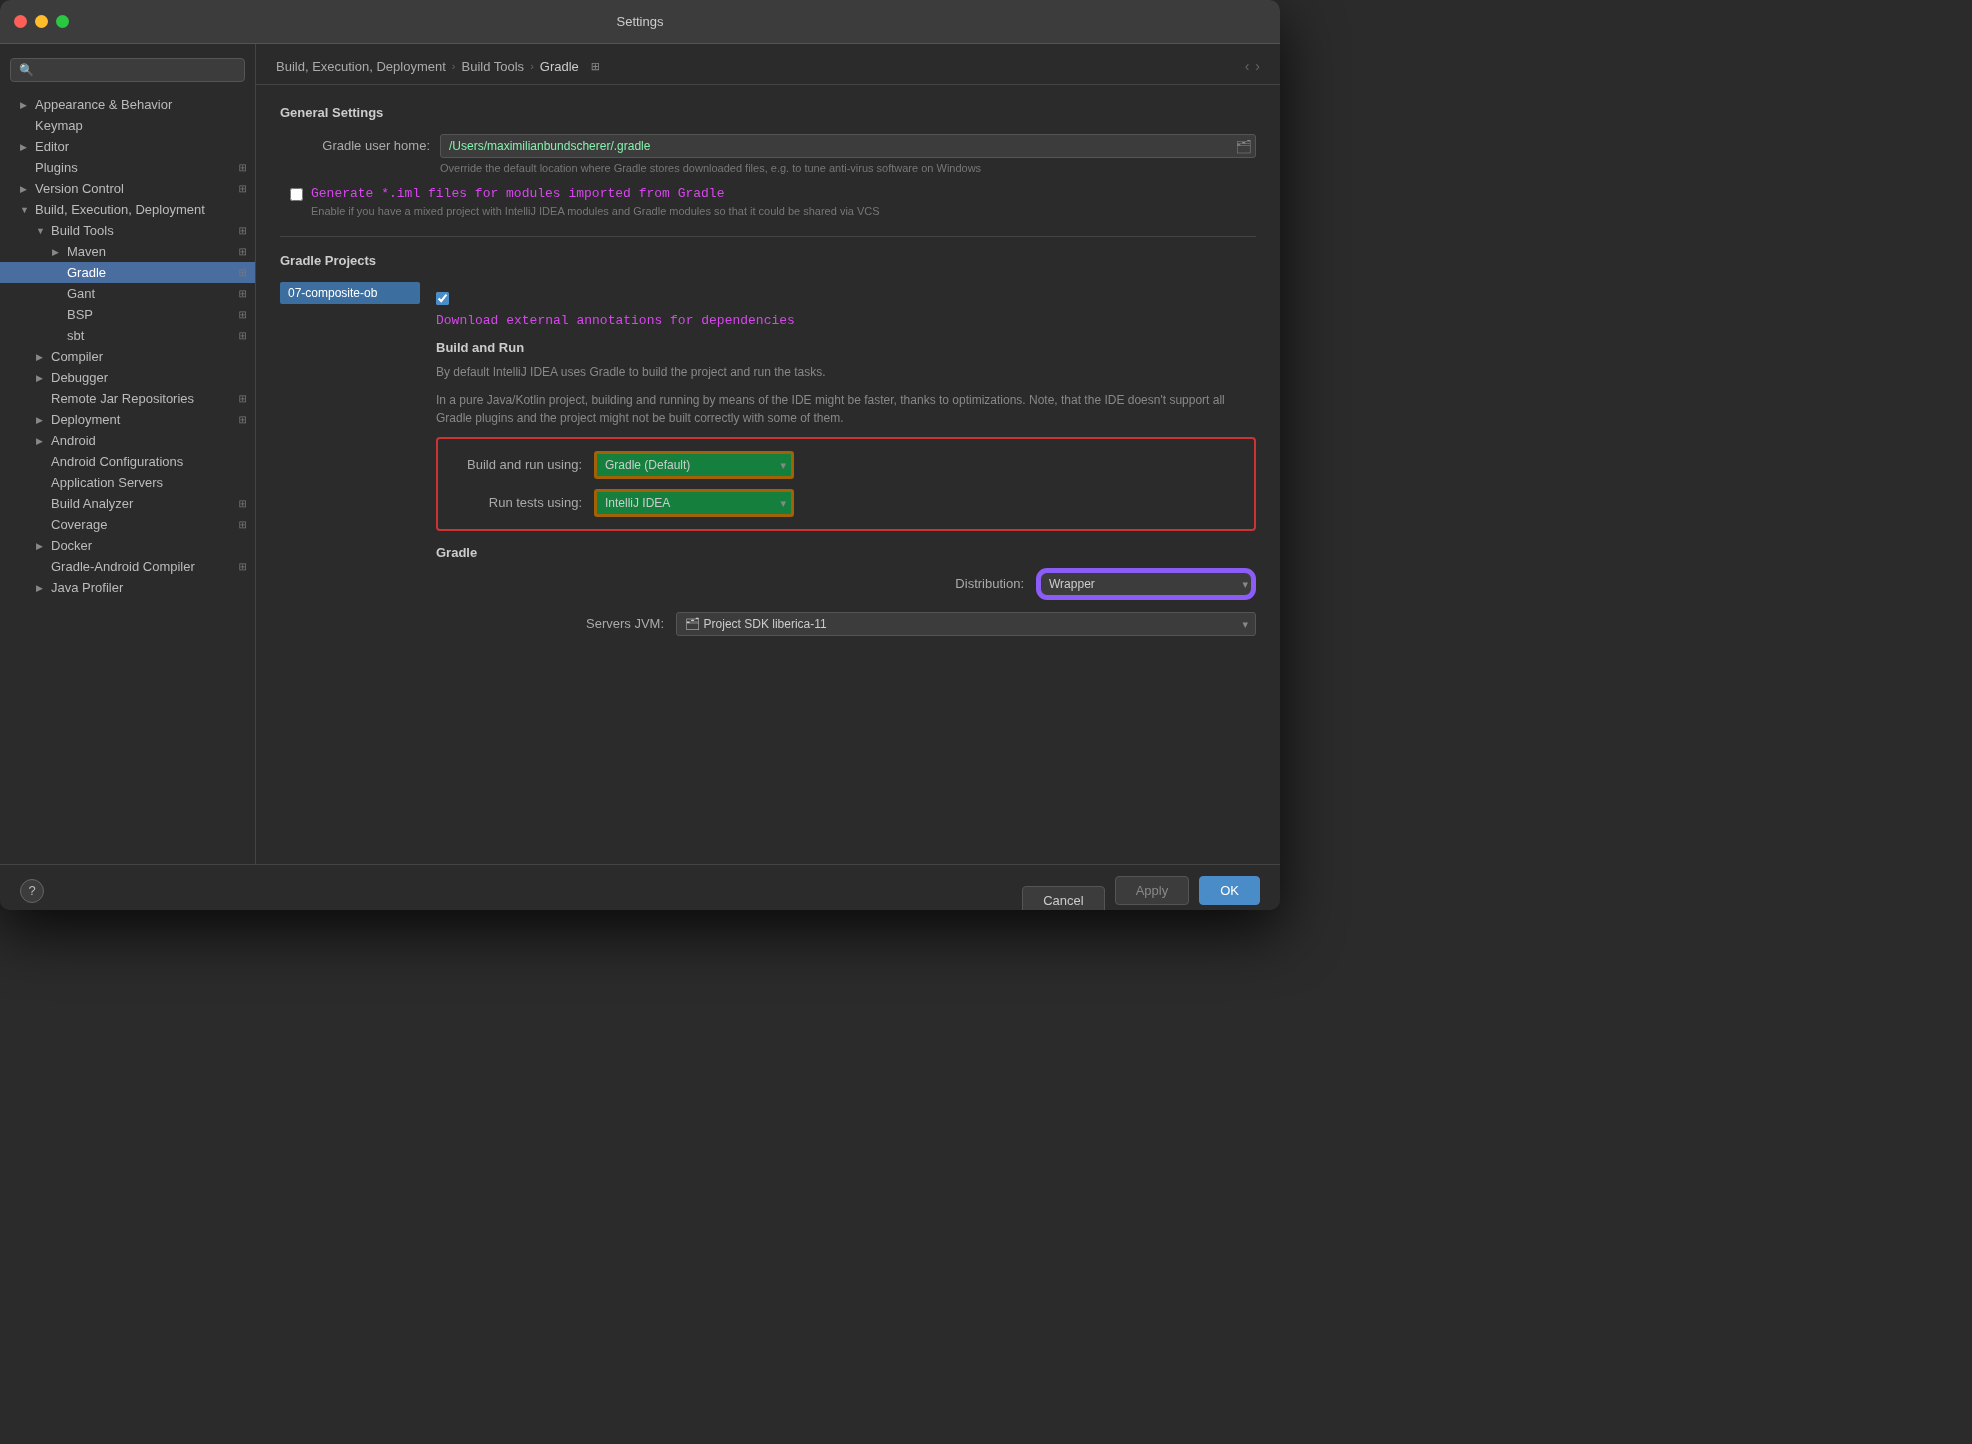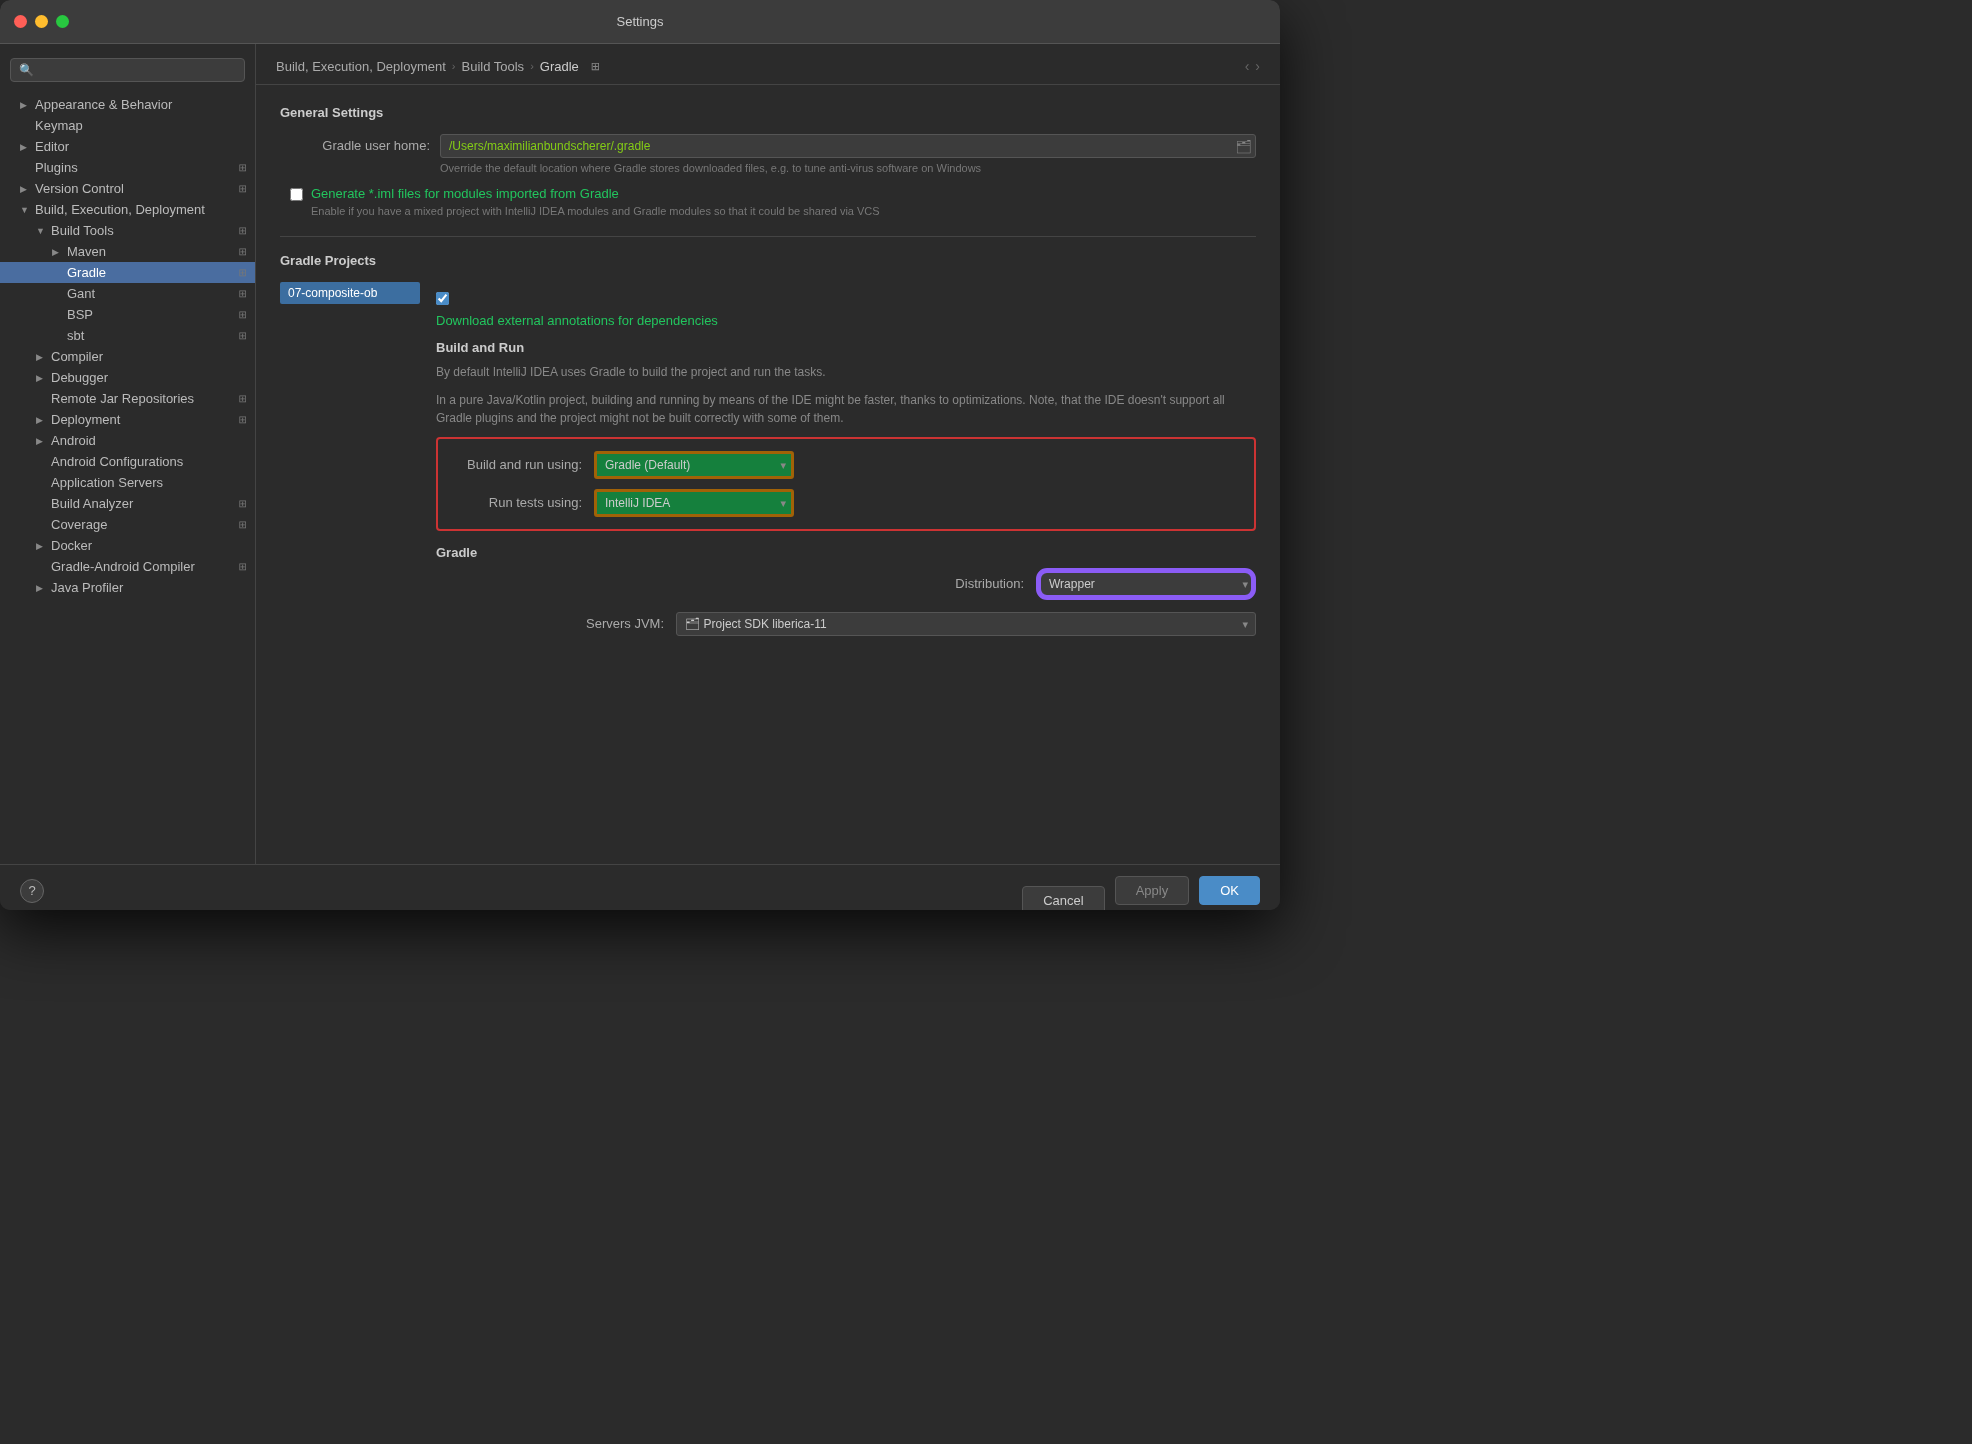--- a/index.html
+++ b/index.html
@@ -178,21 +178,21 @@
       display: flex;
       align-items: flex-start;
       gap: 8px;
       margin: 8px 0;
       padding-left: 10px;
     }
     .checkbox-row input[type="checkbox"] {
       margin-top: 2px;
       accent-color: #4a8cc7;
     }
-    .checkbox-label { font-size: 13px; color: #22c55e; }
+    .checkbox-label { font-size: 13px; color: #d946ef; font-family: Liberation Mono, monospace; }
     .divider { border: none; border-top: 1px solid #444; margin: 16px 0; }
     .subsection-title {
       font-size: 13px;
       font-weight: 600;
       color: #cccccc;
       margin-bottom: 8px;
     }
     .desc-text {
       font-size: 12px;
       color: #888;
@@ -548,21 +548,21 @@
     </div>
 
     <div class="main-content">
 
       <div class="section-title">General Settings</div>
 
       <div class="field-row">
         <div class="field-label">Gradle user home:</div>
         <div class="field-input-wrap">
           <div class="input-with-btn">
-            <input type="text" style="width: 100%; background: rgb(60, 60, 60); border: 1px solid rgb(85, 85, 85); border-radius: 3px; color: #84cc16; padding: 4px 40px 4px 8px; font-size: 12px; outline: none;" value="/Users/maximilianbundscherer/.gradle">
+            <input type="text" style="width: 100%; background: rgb(60, 60, 60); border: 1px solid rgb(85, 85, 85); border-radius: 3px; color: #86efac; padding: 4px 40px 4px 8px; font-size: 12px; outline: none;" value="/Users/maximilianbundscherer/.gradle">
             <button class="input-folder-btn">🗂</button>
           </div>
           <div class="helper-text">Override the default location where Gradle stores downloaded files, e.g. to tune anti-virus software on Windows</div>
         </div>
       </div>
 
       <div class="checkbox-row">
         <input type="checkbox" style="">
         <div>
           <div class="checkbox-label">Generate *.iml files for modules imported from Gradle</div>

